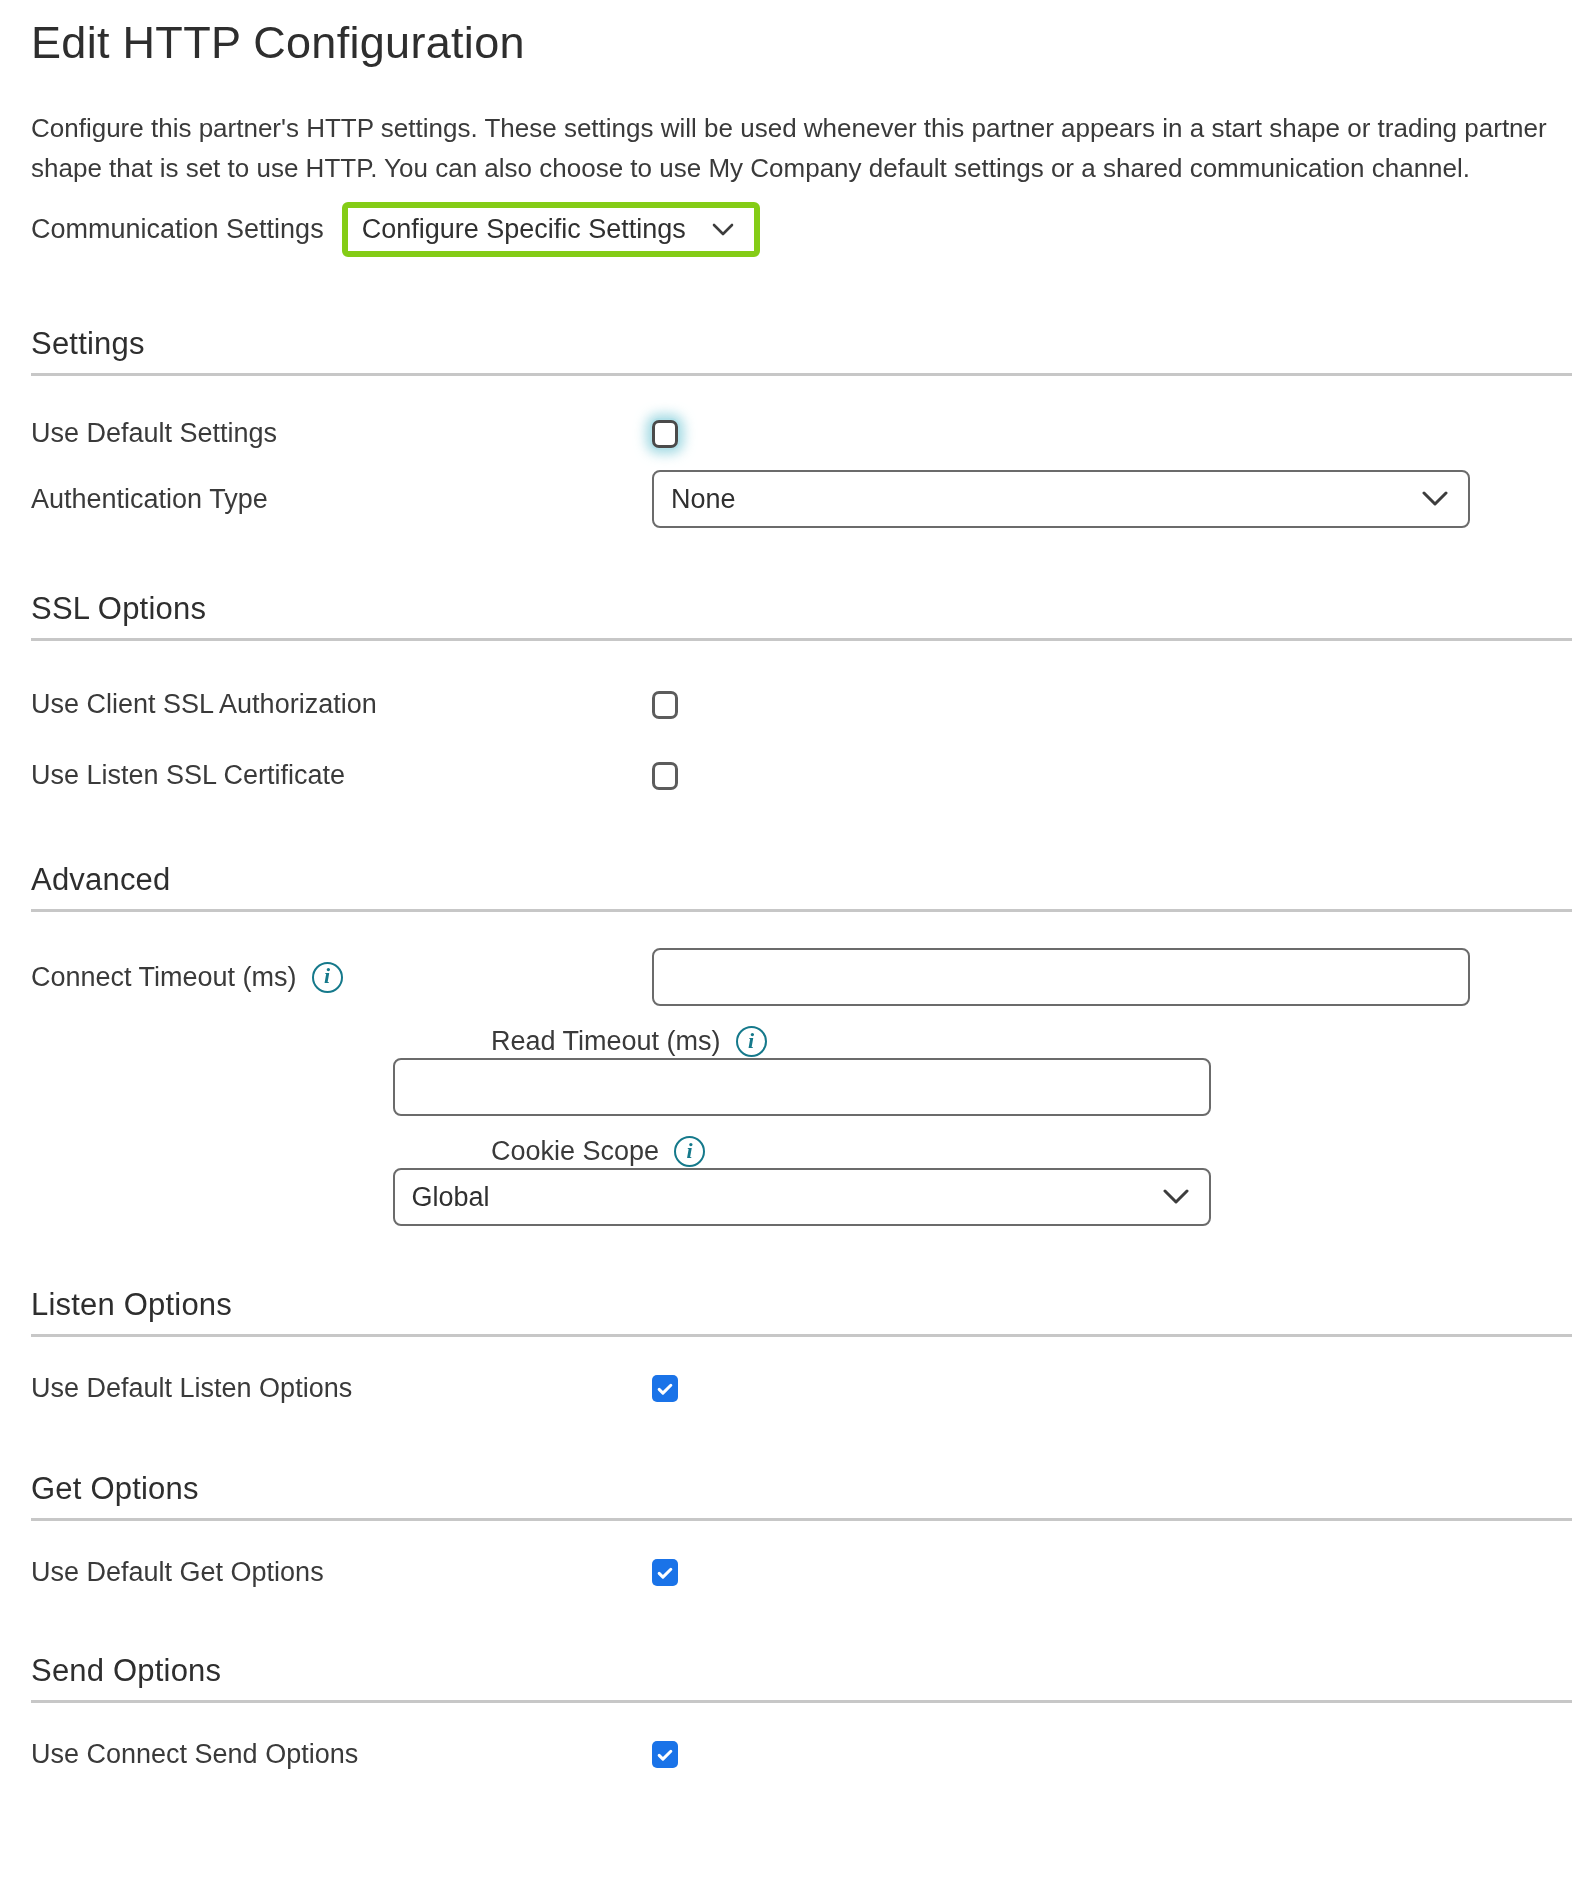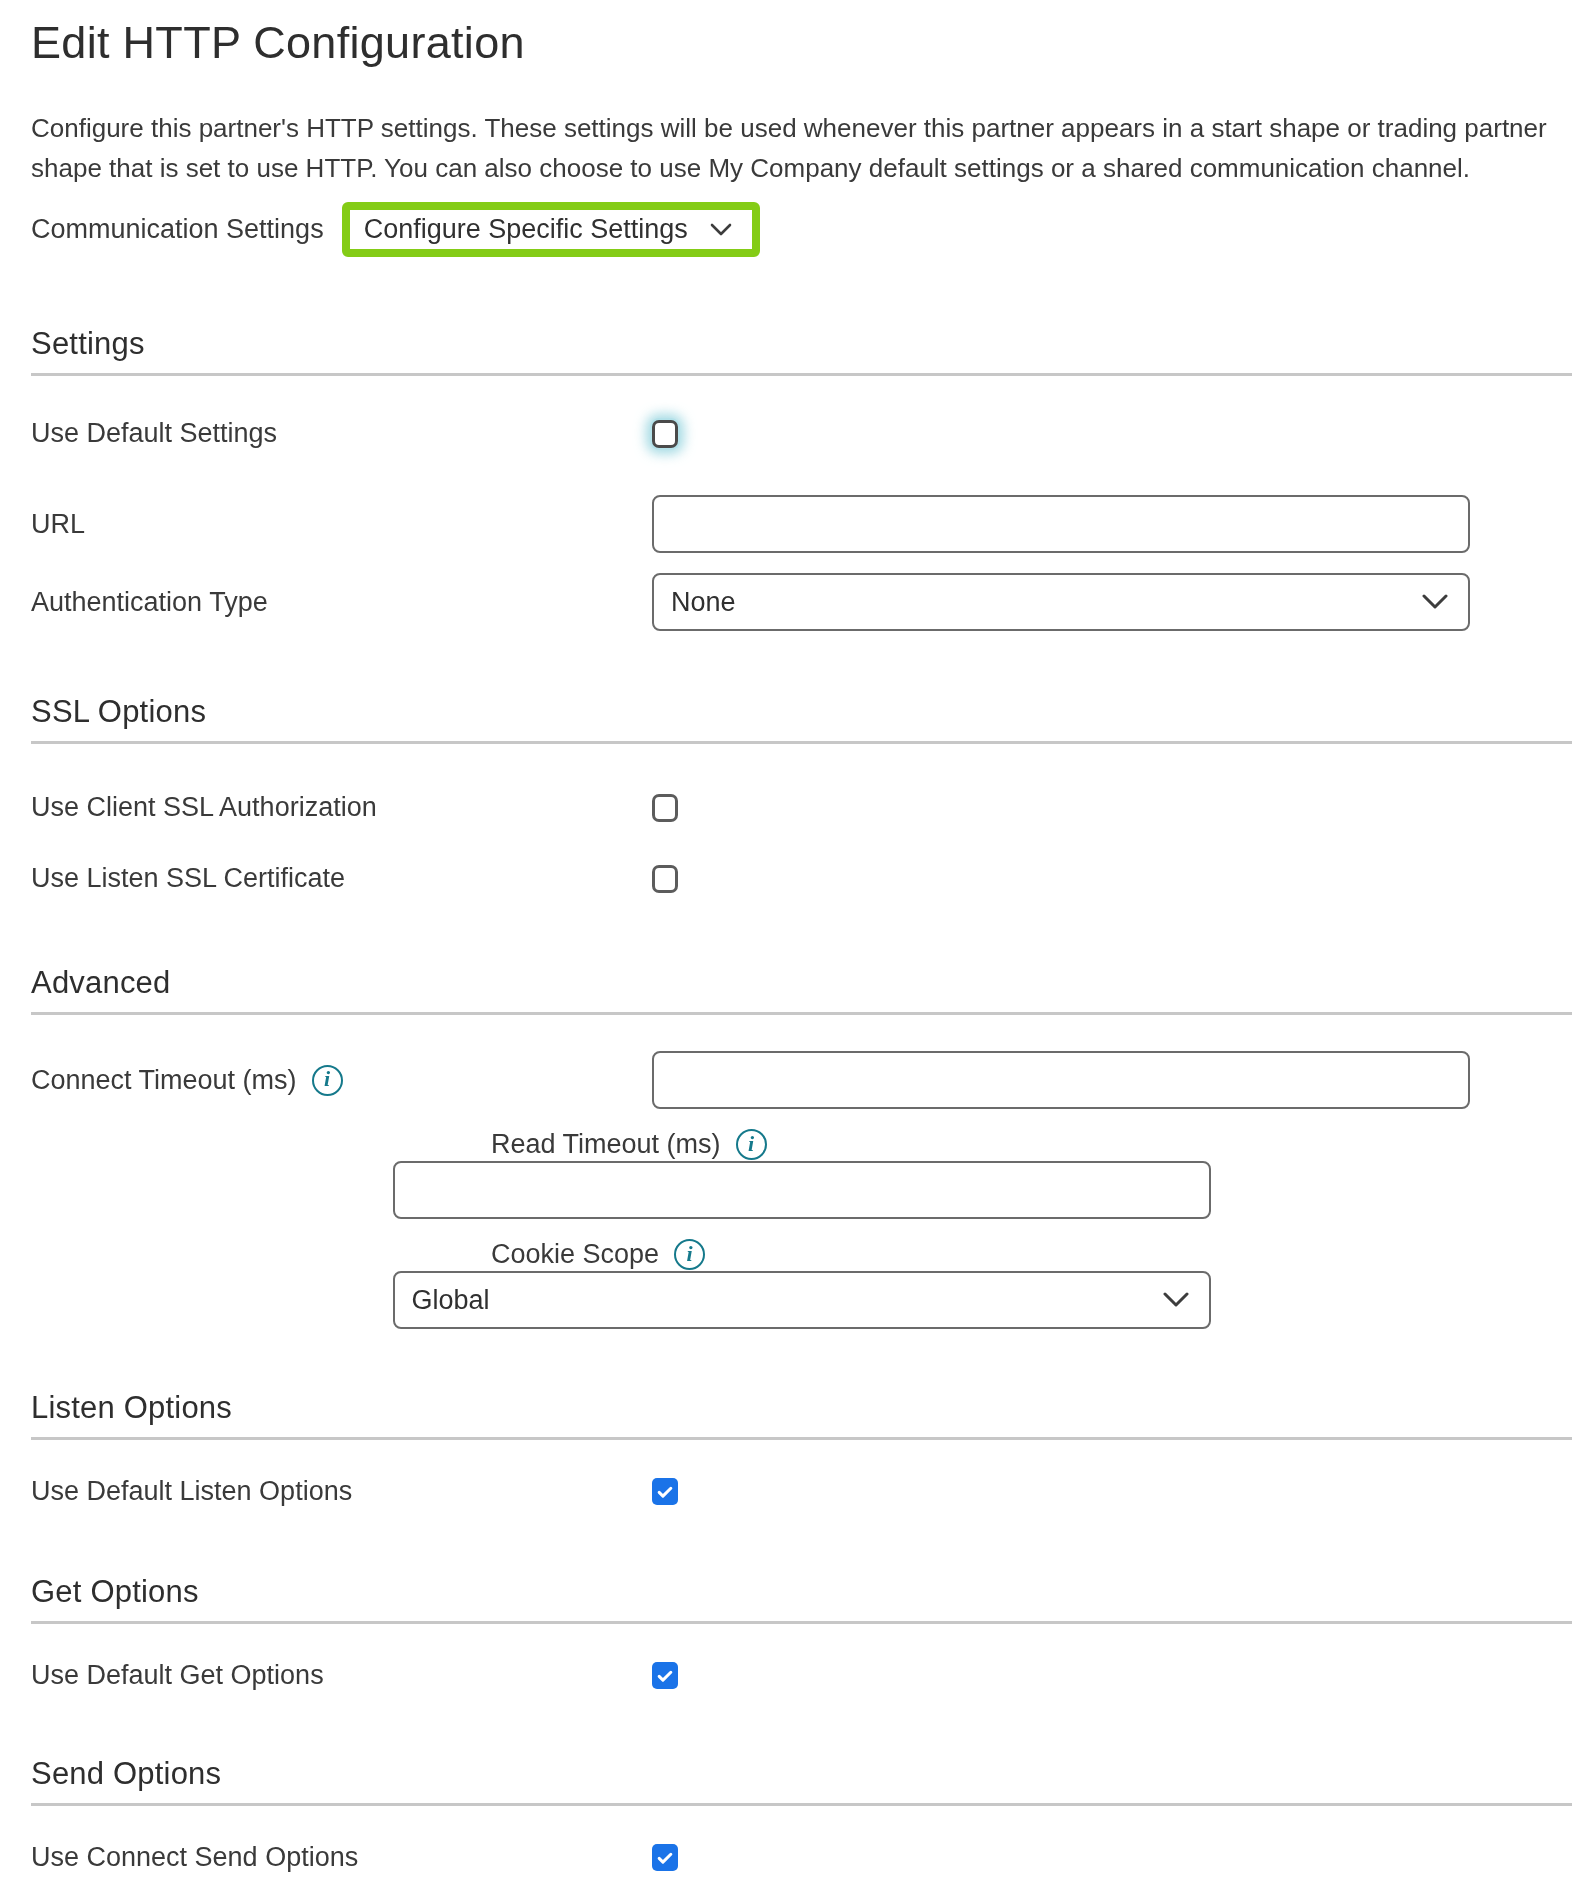--- a/index.html
+++ b/index.html
@@ -38,21 +38,21 @@
 
   .comm-row{
     margin-top:14px;
     display:flex;
     align-items:center;
     gap:18px;
   }
   .comm-label{font-size:27px;color:var(--text);}
   .comm-select{
     width:418px;height:55px;
-    border:8px solid #84cc16;
+    border:6px solid #84cc16;
     border-radius:6px;
     position:relative;
     display:flex;align-items:center;
     padding:0 48px 0 14px;
     font-size:27px;color:#303030;
     background:#fff;
     cursor:default;
   }
 
   h2.sec-title{
@@ -172,26 +172,20 @@
   <h2 class="sec-title mt-h2-1">Settings</h2>
   <div class="divider"></div>
 
   <div class="row mt-41">
     <div class="lbl-wrap">
         <span class="lbl">Use Default Settings</span>
       </div>
     <div class="cb focused" role="checkbox" aria-checked="false"></div>
   </div>
 
-  <div class="row mt-45">
-    <div class="lbl-wrap">
-        <span class="lbl">URL</span>
-      </div>
-    <input class="txt" type="text" value="" style="">
-  </div>
 
   <div class="row mt-20">
     <div class="lbl-wrap">
         <span class="lbl">Authentication Type</span>
       </div>
     <div class="select">
       <span>None</span>
       <svg class="chev" width="26" height="16" viewBox="0 0 26 16">
           <path d="M2 2l11 11L24 2" stroke="#3d3d3d" stroke-width="3" fill="none" stroke-linecap="round" stroke-linejoin="round"></path>
         </svg>

